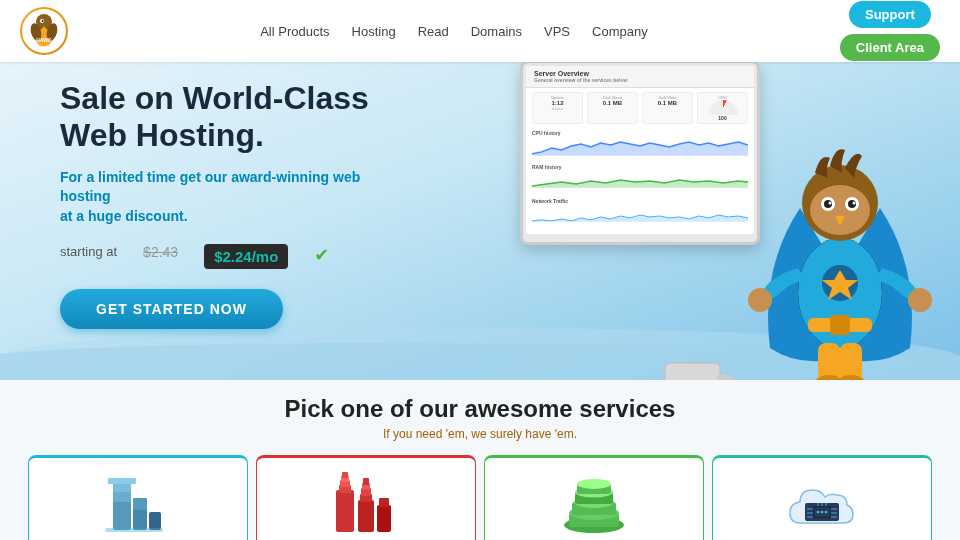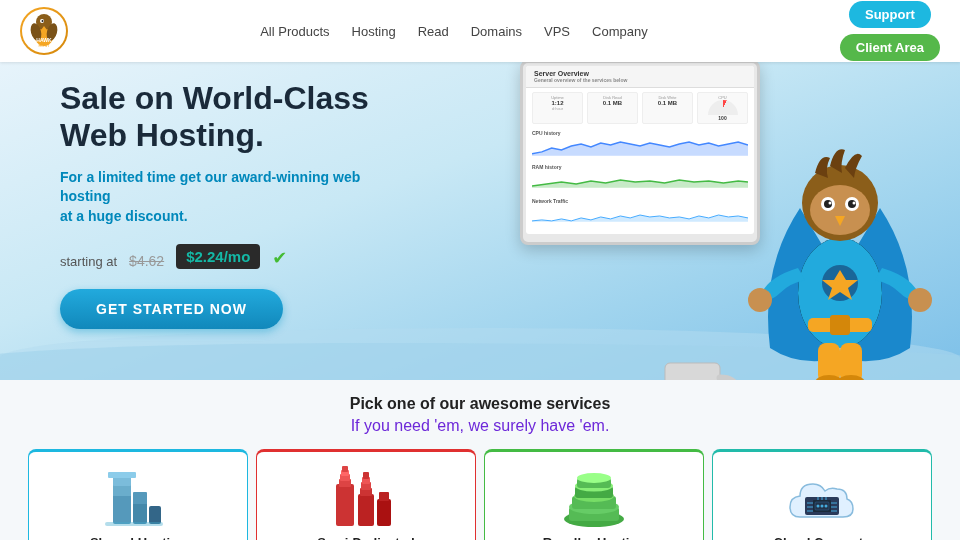--- a/index.html
+++ b/index.html
@@ -55,21 +55,21 @@
     }
     .hero-title {
       font-size: 32px; font-weight: 900; color: #1a2a3a; line-height: 1.15;
       margin-bottom: 14px;
     }
     .hero-subtitle {
       font-size: 14px; color: #0088bb; font-weight: 600; line-height: 1.4;
       margin-bottom: 18px;
     }
     .price-row {
-      display: flex; align-items: flex-end; gap: 12px; margin-bottom: 20px;
+      display: flex; align-items: flex-start; gap: 26px; margin-bottom: 20px;
     }
     .price-starting { font-size: 13px; color: #555; }
     .price-old {
       font-size: 14px; color: #999; text-decoration: line-through;
     }
     .price-new-badge {
       background: #2a2a2a; color: #14b8a6; font-size: 15px; font-weight: bold;
       padding: 4px 10px; border-radius: 4px;
     }
     .price-check { font-size: 18px; color: #44bb33; }
@@ -123,25 +123,25 @@
       position: absolute; right: 20px; bottom: -10px;
       width: 200px; height: 290px;
     }
 
     
     .services-section {
       position: absolute; top: 380px; left: 0; right: 0; bottom: 0;
       background: #f5f8fa; padding: 15px 20px 0;
     }
     .services-title {
-      text-align: center; font-size: 16px; font-weight: 900; color: #222;
+      text-align: center; font-size: 24px; font-weight: 900; color: #222;
       margin-bottom: 4px;
     }
     .services-subtitle {
-      text-align: center; font-size: 16px; color: #6d28d9; margin-bottom: 14px;
+      text-align: center; font-size: 12px; color: #a16207; margin-bottom: 14px;
     }
     .services-grid {
       display: flex; gap: 0; justify-content: center;
     }
     .service-card {
       flex: 1; max-width: 220px; min-width: 0;
       background: #fff; border-radius: 8px 8px 0 0;
       overflow: hidden; position: relative;
       display: flex; flex-direction: column; align-items: center;
       padding: 12px 10px 8px;
@@ -205,21 +205,21 @@
 
   <div class="wave1"></div>
   <div class="wave2"></div>
   <div class="dark-band"></div>
 
   <div class="hero-content">
     <h1 class="hero-title">Sale on World-Class<br>Web Hosting.</h1>
     <p class="hero-subtitle">For a limited time get our award-winning web hosting<br>at a huge discount.</p>
     <div class="price-row">
       <span class="price-starting">starting at</span>
-      <span class="price-old">$4.62</span>
+      <span class="price-old">$2.43</span>
       <span class="price-new-badge">$2.24/mo</span>
       <span class="price-check">✔</span>
     </div>
     <button class="btn-get-started">GET STARTED NOW</button>
   </div>
 
   <div class="server-display">
     <div class="monitor-frame">
       <div class="monitor-screen">
         <div class="screen-title">

